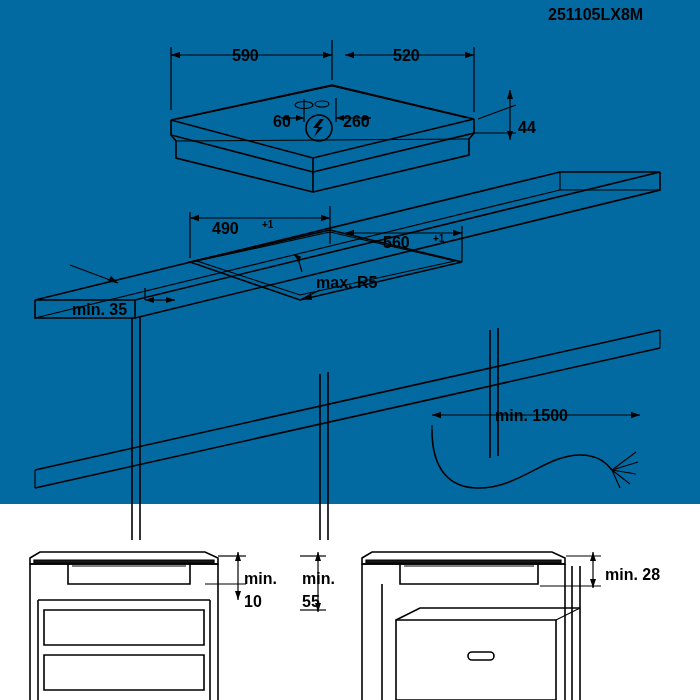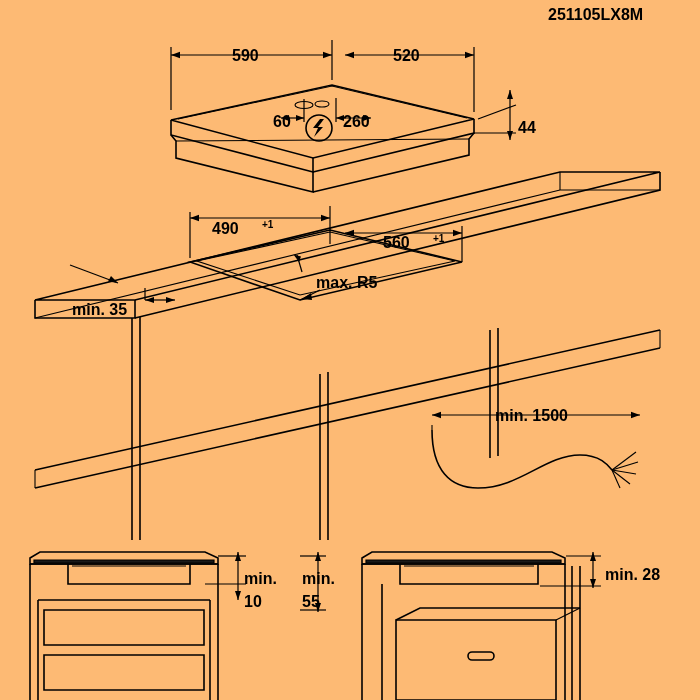--- a/index.html
+++ b/index.html
@@ -10,22 +10,22 @@
   body {
     width: 700px;
     height: 700px;
     font-family: "Liberation Sans", sans-serif;
     overflow: hidden;
     position: relative;
   }
   #sheet {
     position: relative;
     width: 700px;
-    height: 700px;
-    background: #fdba74;
+    height: 504px;
+    background: #0369a1;
   }
   svg.diagram {
     position: absolute;
     left: 0;
     top: 0;
     width: 700px;
     height: 700px;
   }
   .lbl {
     font-family: "Liberation Sans", sans-serif;

